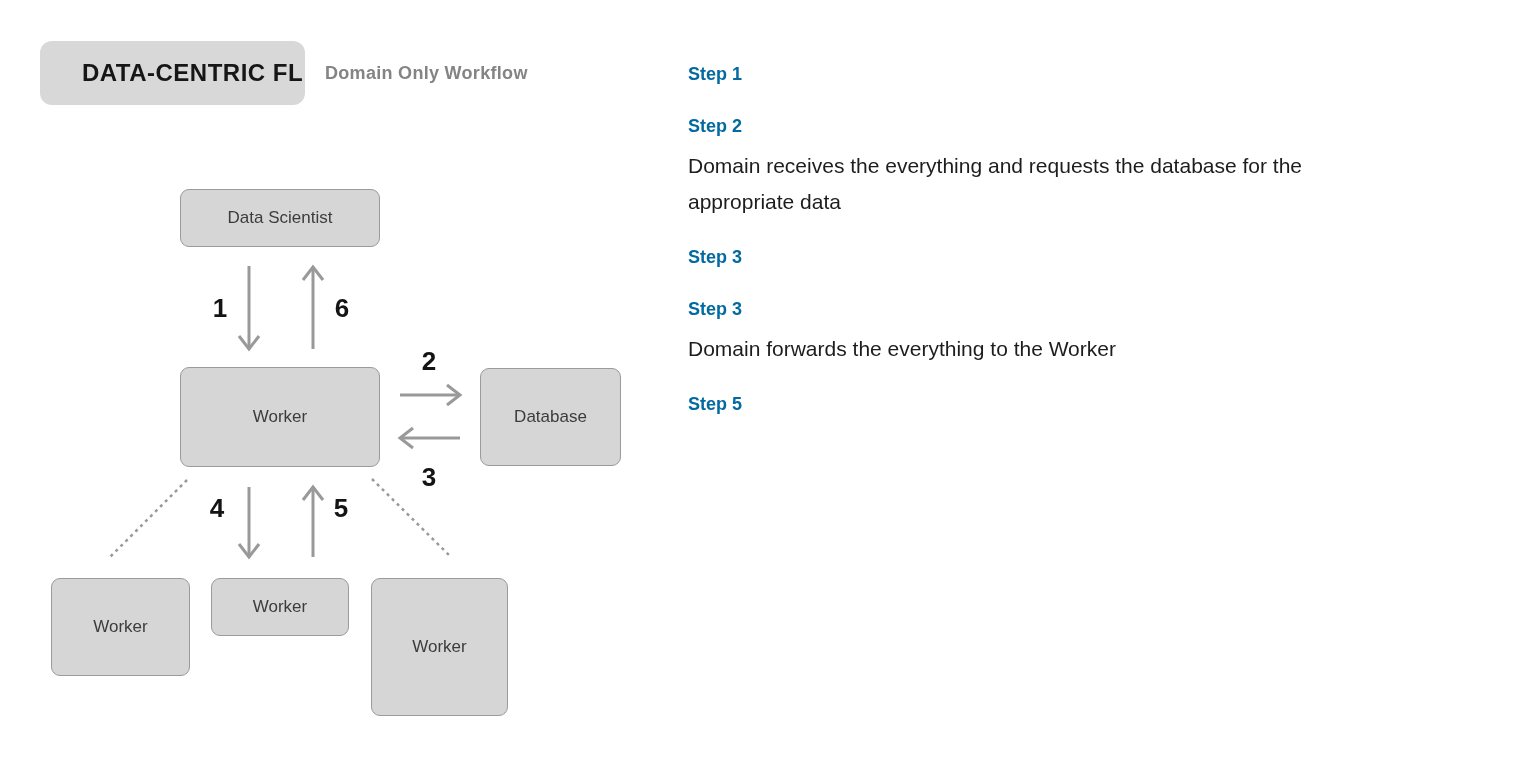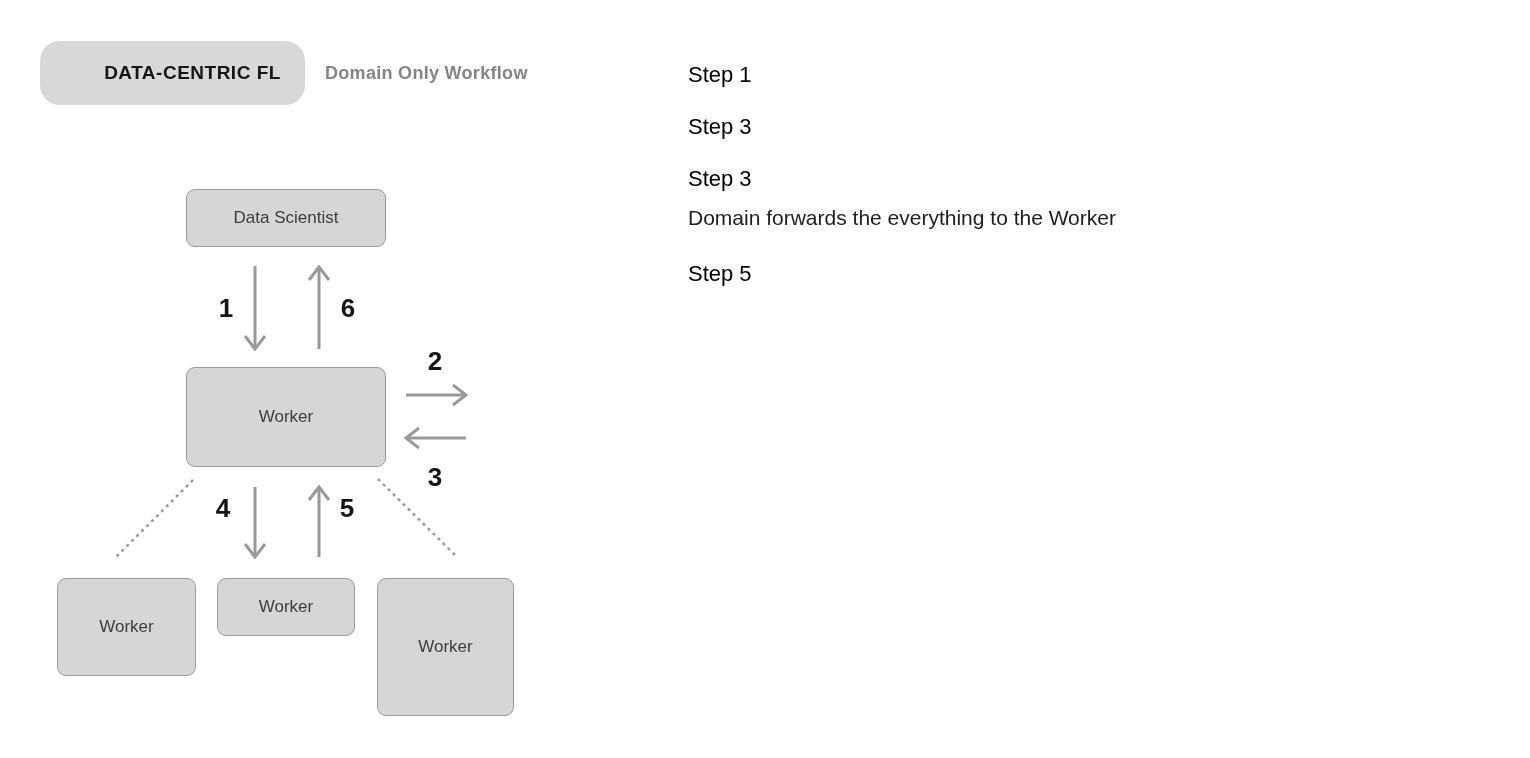--- a/index.html
+++ b/index.html
@@ -9,35 +9,35 @@
     font-family: "Liberation Sans", sans-serif;
     overflow: hidden;
   }
   .canvas { position: relative; width: 1530px; height: 758px; background: #ffffff; }
 
   
   .badge {
     position: absolute; left: 40px; top: 41px;
     width: 265px; height: 64px;
     background: #d8d8d8;
-    border-radius: 20px;
+    border-radius: 12px;
     display: flex; align-items: center; justify-content: center;
-    font-size: 19px; font-weight: bold; color: #161616;
+    font-size: 24px; font-weight: bold; color: #161616;
     letter-spacing: 0.5px;
     padding-left: 40px;
   }
   .subtitle {
     position: absolute; left: 325px; top: 41px; height: 64px;
     display: flex; align-items: center;
     font-size: 18px; font-weight: bold; color: #848484;
     letter-spacing: 0.3px;
   }
 
   
-  .diagram { position: absolute; left: 16px; top: 0; width: 660px; height: 674px; padding-left: 24px; }
+  .diagram { position: absolute; left: 10px; top: 0; width: 660px; height: 674px; padding-left: 24px; }
   .overlay { position: absolute; left: 0; top: 0; }
   .node {
     position: absolute;
     background: #d6d6d6;
     border: 1px solid #9b9b9b;
     border-radius: 9px;
     display: flex; align-items: center; justify-content: center;
     font-size: 17px; color: #3c3c3c;
   }
   .n-ds  { left: 170px; top: 189px; width: 200px; height: 58px;  }
@@ -58,21 +58,21 @@
   .num4 { left: 207px; top: 508px; }
   .num5 { left: 331px; top: 508px; }
   .num6 { left: 332px; top: 308px; }
 
   
   .steps {
     position: absolute; left: 688px; top: 60px; width: 700px;
   }
   .step { margin-bottom: 23px; }
   .step h3 {
-    font-size: 22px; font-weight: normal; color: #000000;
+    font-size: 18px; font-weight: bold; color: #0369a1;
     line-height: 29px; margin-bottom: 7px;
   }
   .step p {
     font-size: 21px; color: #1d1d1d;
     line-height: 36px;
   }
 </style>
 </head>
 <body>
 
@@ -110,20 +110,23 @@
       <line x1="177" y1="480" x2="100" y2="557" stroke-width="2.5" stroke-dasharray="3 4"></line>
       <line x1="362" y1="479" x2="440" y2="556" stroke-width="2.5" stroke-dasharray="3 4"></line>
     </svg>
 
     <div class="node n-ds">
       <span>Data Scientist</span>
     </div>
     <div class="node n-dom">
       <span>Worker</span>
     </div>
+    <div class="node n-db">
+      <span>Database</span>
+    </div>
     <div class="node n-w1">
       <span>Worker</span>
     </div>
     <div class="node n-w2">
       <span>Worker</span>
     </div>
     <div class="node n-w3">
       <span>Worker</span>
     </div>
 
@@ -133,20 +136,24 @@
     <div class="num num4">4</div>
     <div class="num num5">5</div>
     <div class="num num6">6</div>
   </div>
 
   <div class="steps">
     <div class="step">
       <h3>Step 1</h3>
     </div>
     <div class="step">
+      <h3>Step 2</h3>
+      <p>Domain receives the everything and requests the database for the appropriate data</p>
+    </div>
+    <div class="step">
       <h3>Step 3</h3>
     </div>
     <div class="step">
       <h3>Step 3</h3>
       <p>Domain forwards the everything to the Worker</p>
     </div>
     <div class="step">
       <h3>Step 5</h3>
     </div>
   </div>

